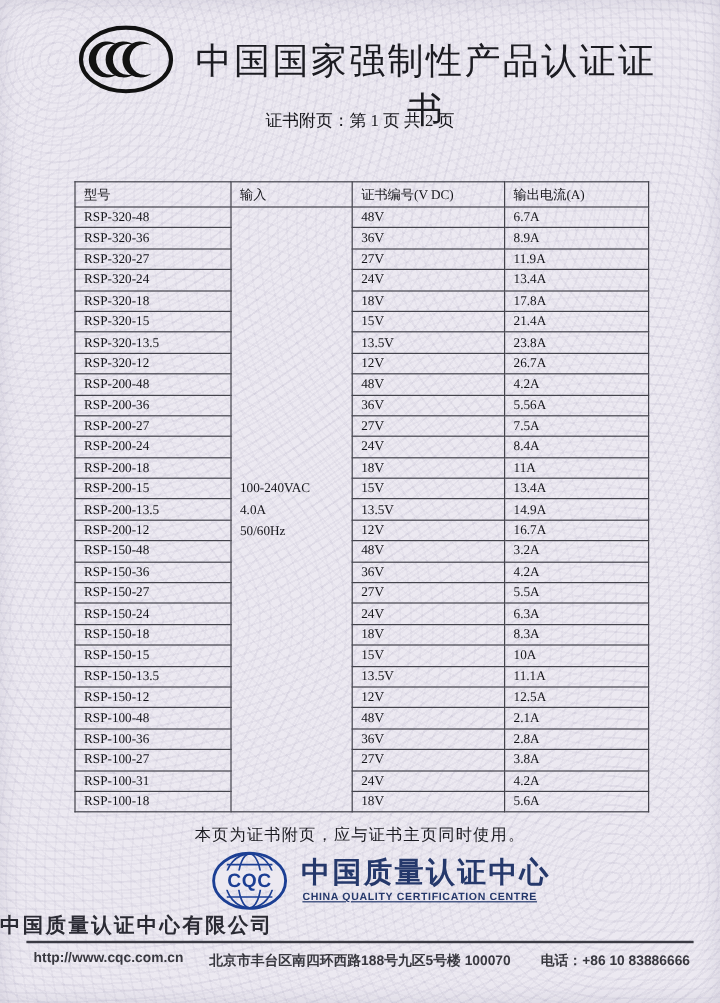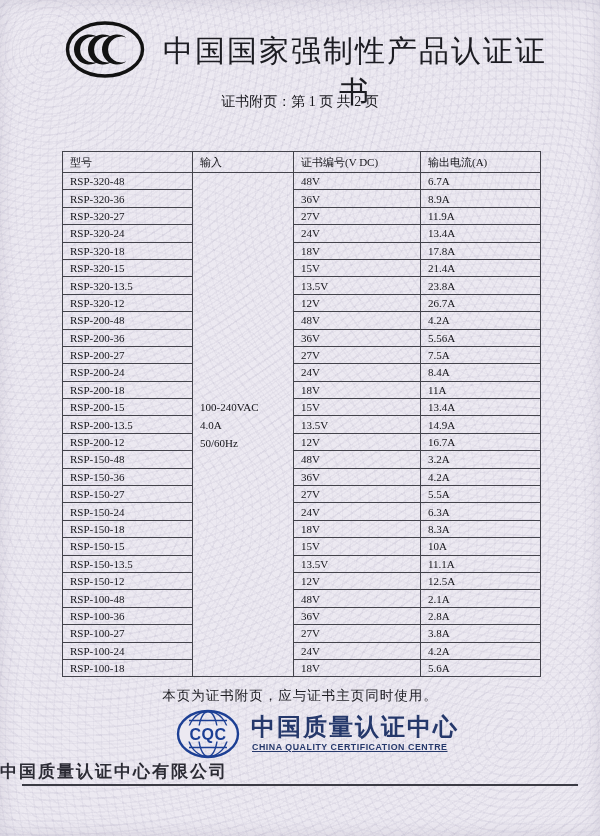--- a/index.html
+++ b/index.html
@@ -233,21 +233,21 @@
       <td>RSP-100-36</td>
       <td>36V</td>
       <td>2.8A</td>
     </tr>
         <tr>
       <td>RSP-100-27</td>
       <td>27V</td>
       <td>3.8A</td>
     </tr>
         <tr>
-      <td>RSP-100-24</td>
+      <td>RSP-100-31</td>
       <td>24V</td>
       <td>4.2A</td>
     </tr>
         <tr>
       <td>RSP-100-18</td>
       <td>18V</td>
       <td>5.6A</td>
     </tr>
       </tbody>
   </table>
@@ -264,14 +264,19 @@
     <rect x="0" y="16.5" width="64" height="16" fill="#ece9f1"></rect>
     <ellipse cx="32" cy="25" rx="30" ry="23" fill="none" stroke="#1c3f94" stroke-width="2.4"></ellipse>
     <text x="32" y="30.5" text-anchor="middle" fill="#1c3f94" font-family="Liberation Sans, DejaVu Sans, sans-serif" font-size="16" font-weight="bold" letter-spacing="0.5">CQC</text>
   </svg>
   <div class="org-cn">中国质量认证中心</div>
   <div class="org-en">CHINA QUALITY CERTIFICATION CENTRE</div>
   <div class="company">中国质量认证中心有限公司</div>
 
   <div class="divider"></div>
 
+  <div class="bottombar">
+    <span class="site">http://www.cqc.com.cn</span>
+    <span class="addr">北京市丰台区南四环西路188号九区5号楼  100070</span>
+    <span class="tel"><span>电话：</span><span>+86 10 83886666</span></span>
+  </div>
 
 </div>
 
 </body></html>

